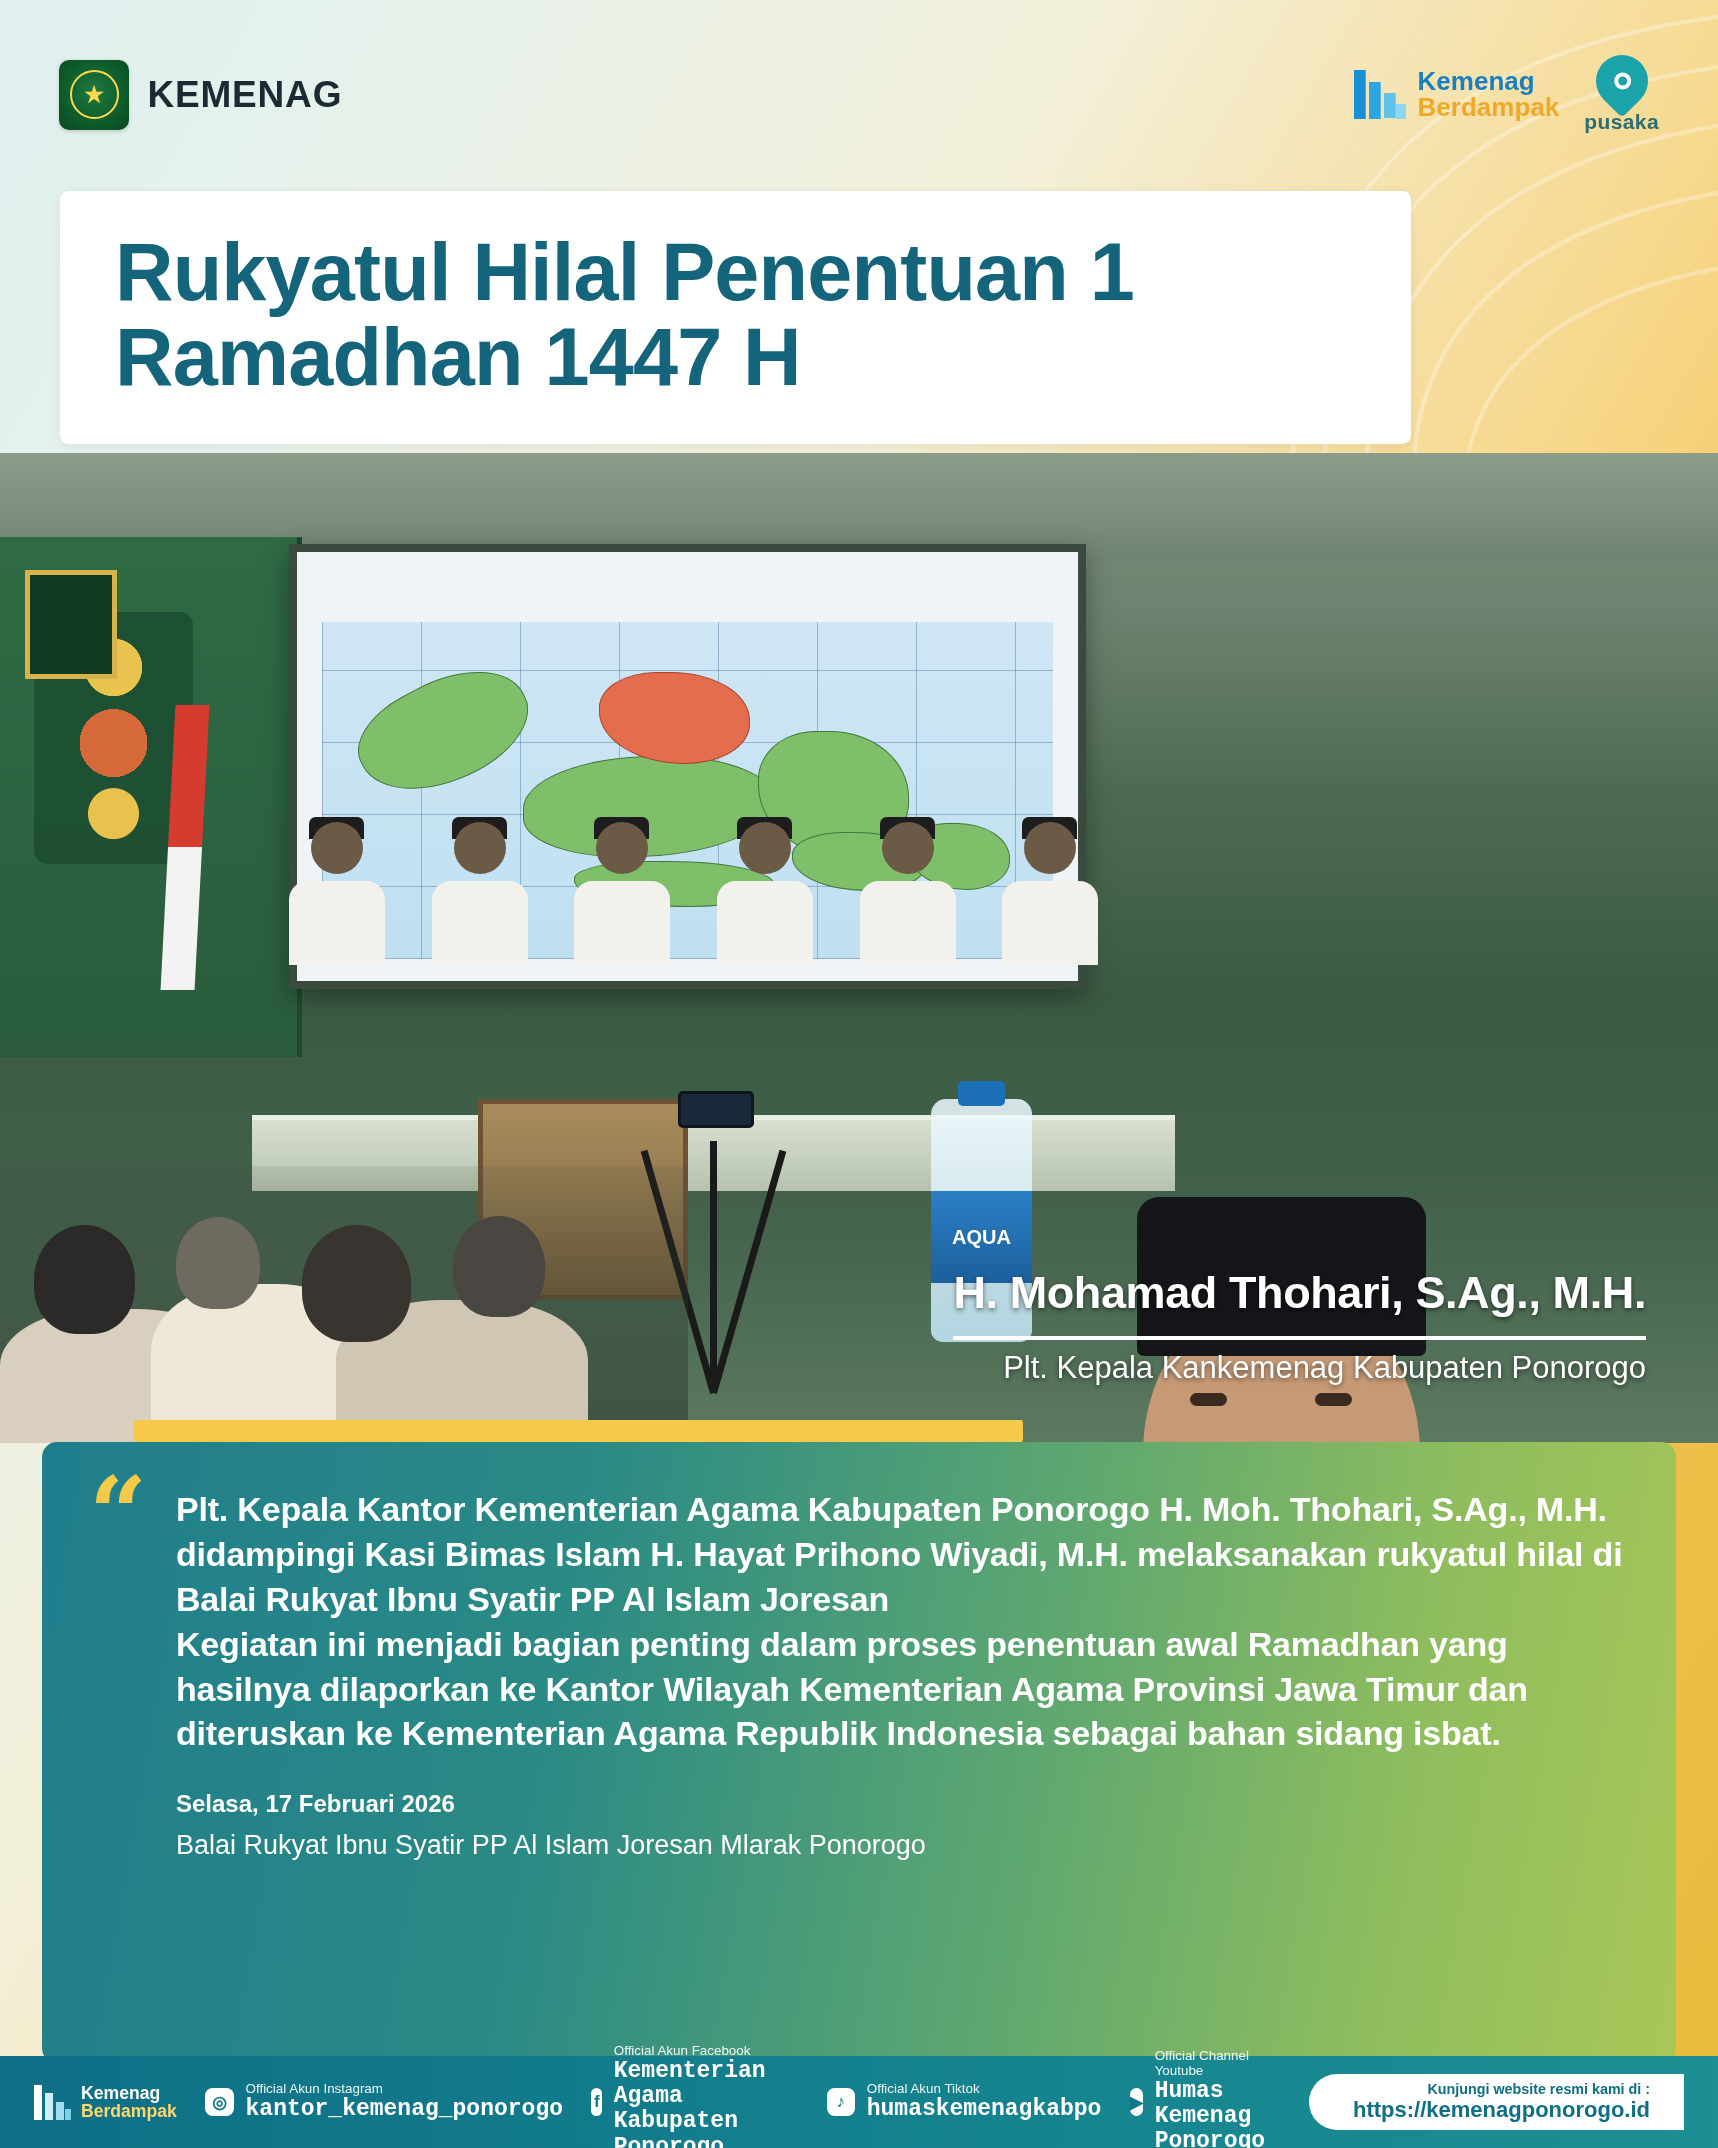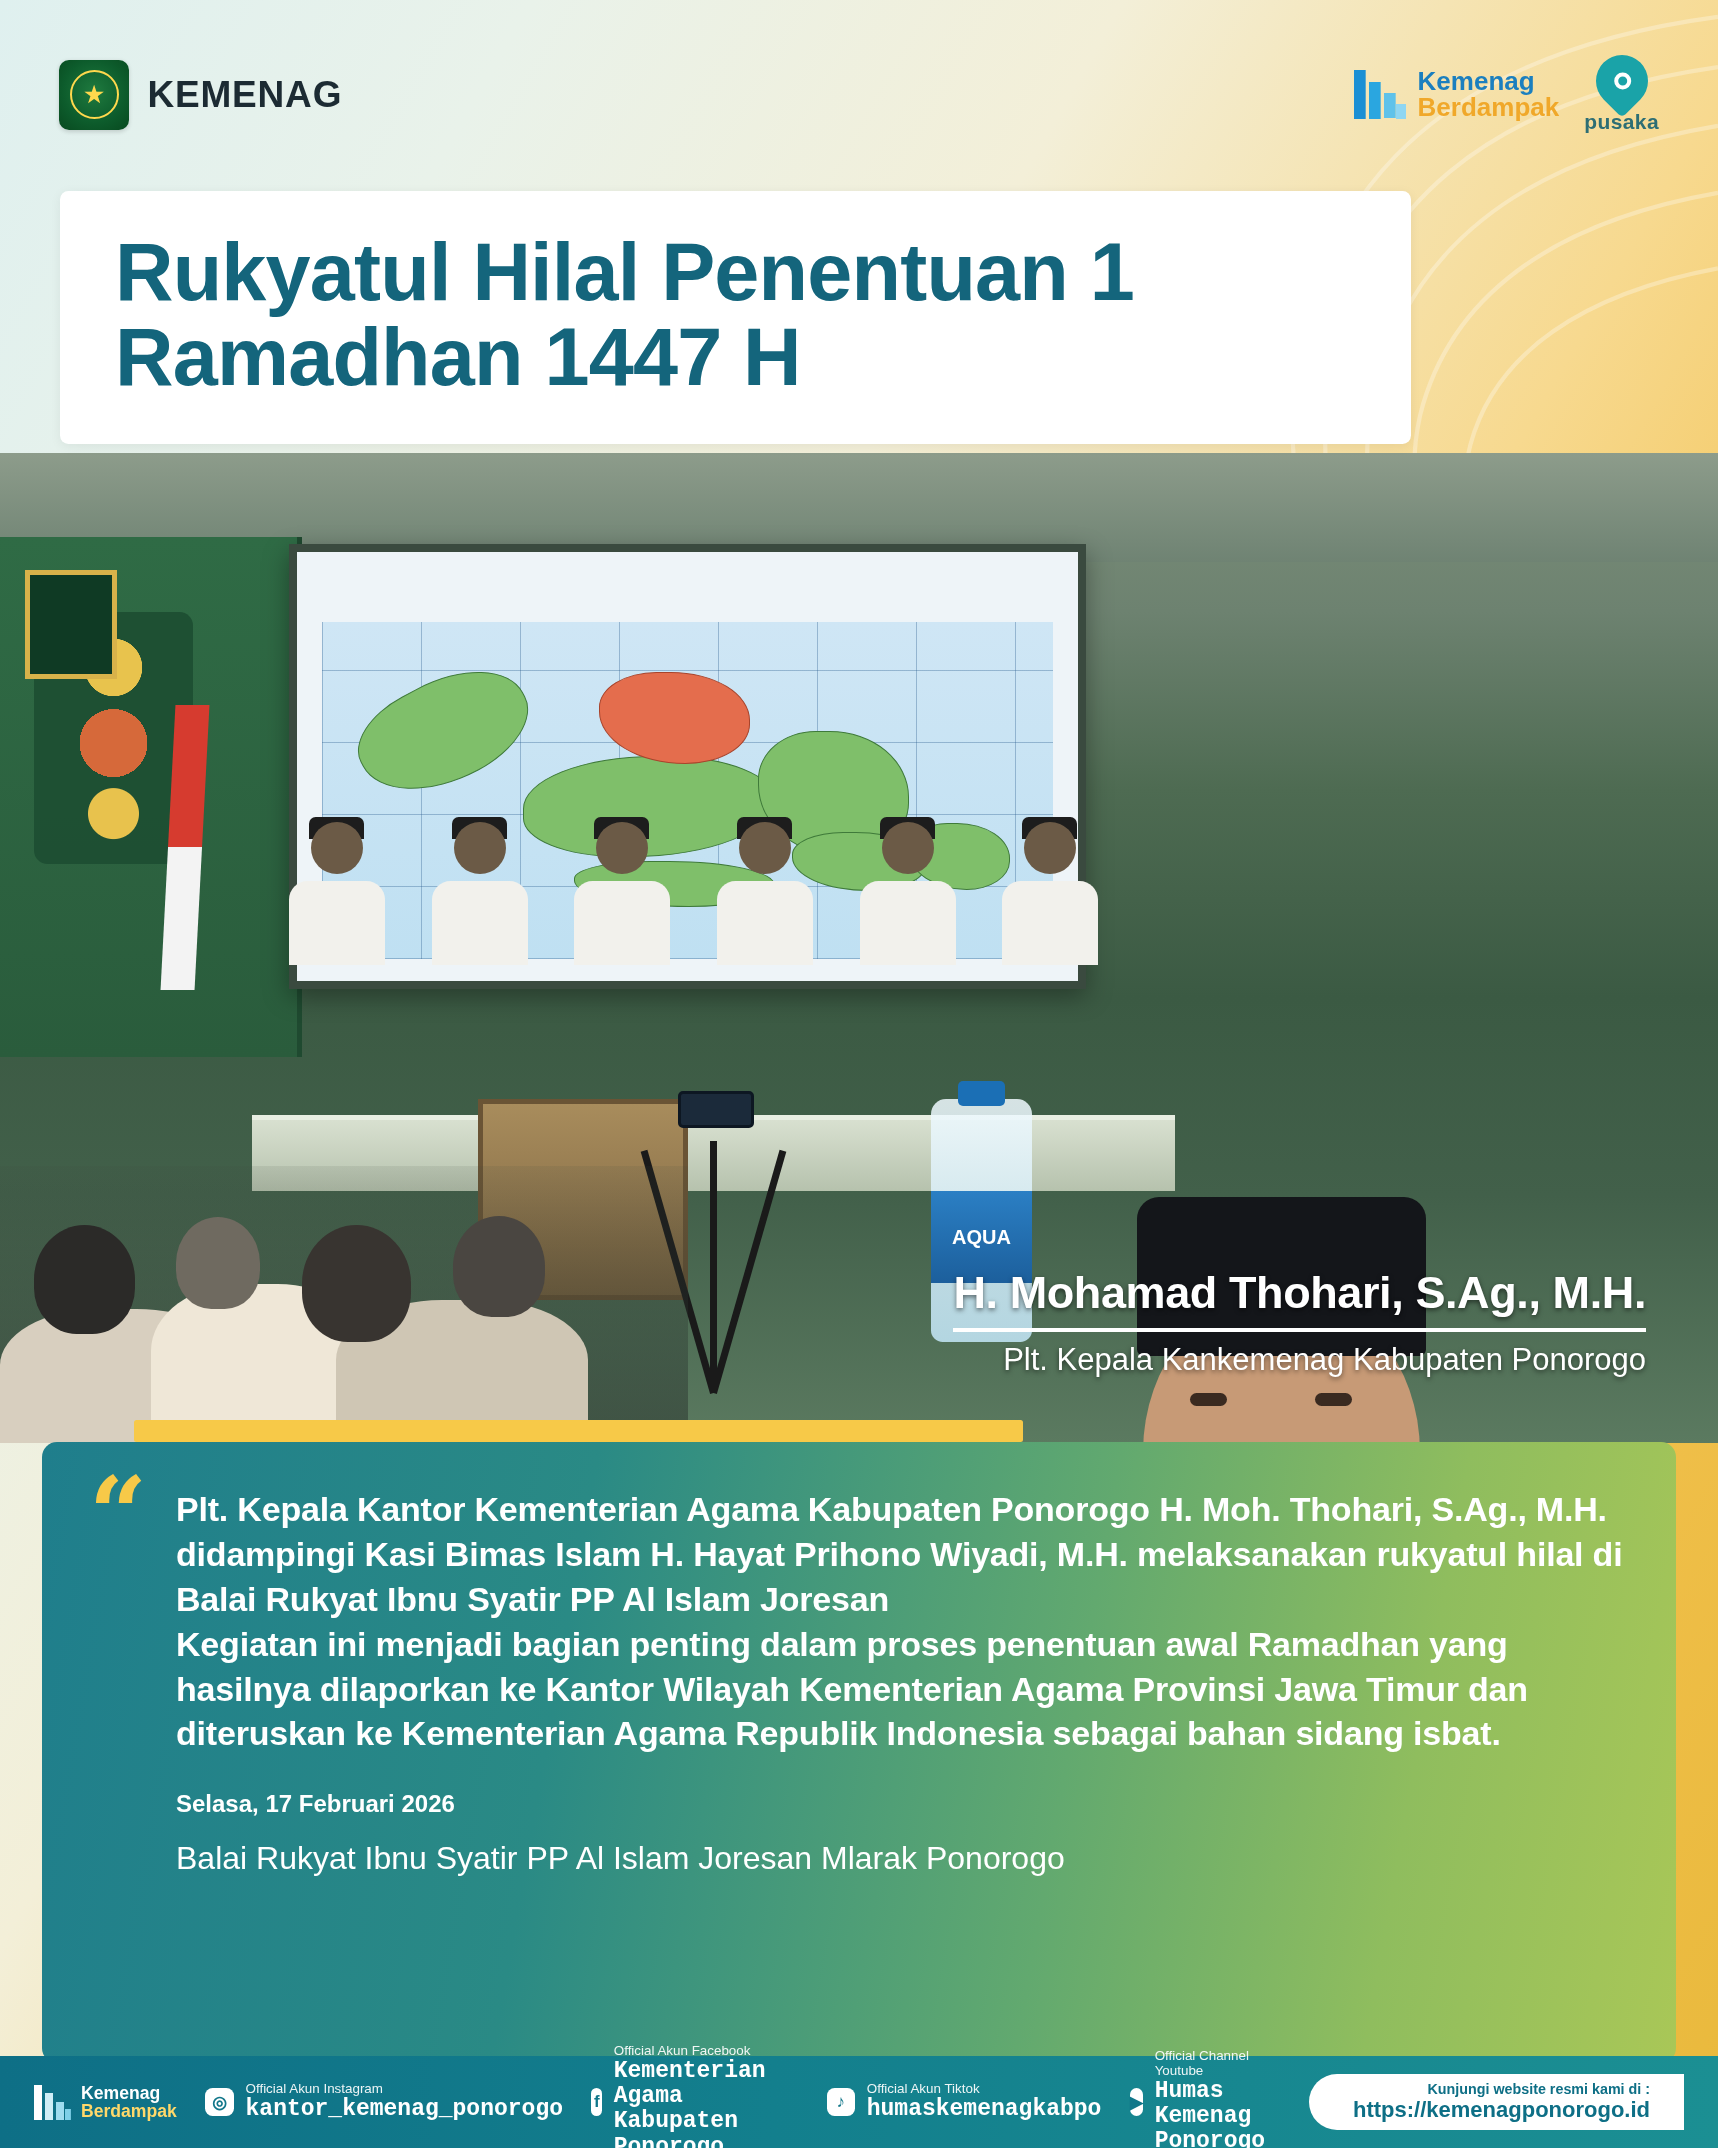--- a/index.html
+++ b/index.html
@@ -286,21 +286,21 @@
     position: absolute;
     z-index: 6;
     right: 72px; top: 1267px;
     text-align: right;
     color: #ffffff;
     text-shadow: 0 1.7px 5px rgba(0,0,0,.55);
   }
   .nameplate .nm {
     font-size: 45px; font-weight: 800; letter-spacing: -0.4px;
     border-bottom: 4.2px solid #ffffff;
-    display: inline-block; padding-bottom: 9px;
+    display: inline-block; padding-bottom: 17px;
   }
   .nameplate .rl {
     font-size: 31px; font-weight: 500; margin-top: 10px;
   }
 
   
   .yellow-bar {
     position: absolute; left: 134px; top: 1420px; width: 889px; height: 22px;
     background: #f7c948; z-index: 6; border-radius: 2.5px;
   }
@@ -319,21 +319,21 @@
   }
   .quote p {
     font-size: 34px;
     line-height: 1.32;
     font-weight: 700;
     letter-spacing: -0.2px;
   }
   .quote p + p { margin-top: 0; }
   .quote .meta { margin-top: 34px; }
   .quote .meta .d { font-size: 24px; font-weight: 700; }
-  .quote .meta .v { font-size: 32px; font-weight: 400; margin-top: 22px; }
+  .quote .meta .v { font-size: 27px; font-weight: 400; margin-top: 12px; }
 
   
   .footer {
     position: absolute; left: 0; right: 0; bottom: 0; height: 92px;
     background: linear-gradient(90deg,#0e6f86 0%, #137f8d 45%, #1b8f93 100%);
     z-index: 7;
     display: flex; align-items: center; padding: 0 34px;
     gap: 28.5px;
   }
   .f-brand { display:flex; align-items:center; gap: 10px; }

